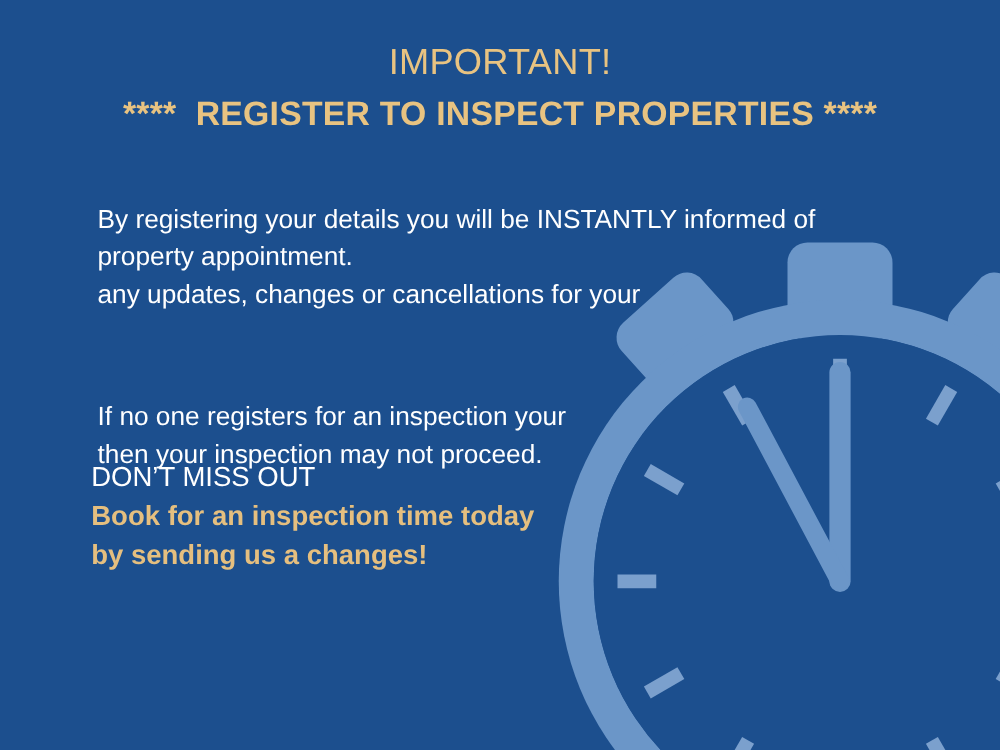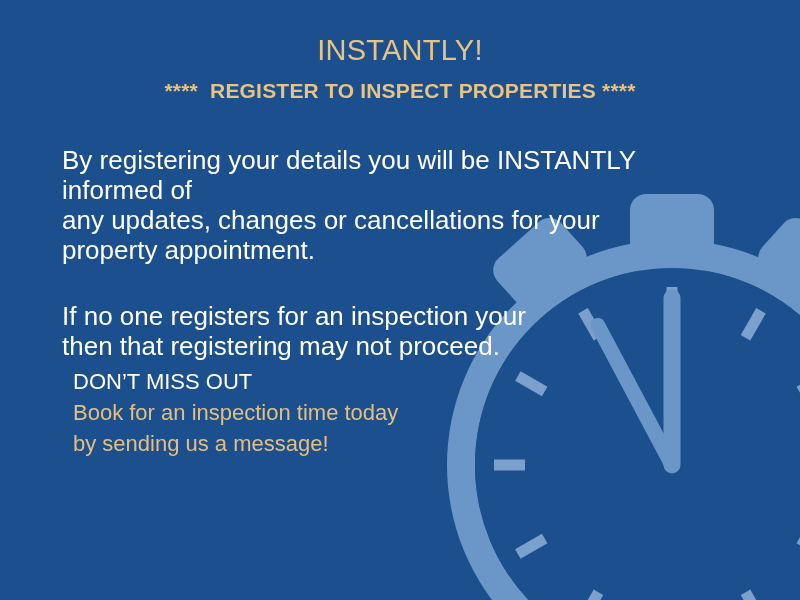--- a/index.html
+++ b/index.html
@@ -51,39 +51,39 @@
     display: block;
     color: #e8c381;
     font-size: 29px;
     font-weight: 400;
     line-height: 40px;
     letter-spacing: 0.2px;
   }
   .title-sub {
     display: block;
     color: #e8c381;
-    font-size: 21px;
+    font-size: 27px;
     font-weight: 700;
     line-height: 42px;
     letter-spacing: 0.2px;
     white-space: pre;
   }
 
   .body-block {
     position: absolute;
     left: 62px;
     top: 145px;
     width: 660px;
   }
   .para {
     color: #ffffff;
-    font-size: 26px;
+    font-size: 21px;
     font-weight: 400;
     line-height: 30px;
-    margin: 0;
+    margin: 16px;
   }
   .para-line { display: block; }
 
   .para-gap { height: 36px; }
 
   .cta-block {
     position: absolute;
     left: 73px;
     top: 366px;
     width: 520px;
@@ -92,21 +92,21 @@
     display: block;
     font-size: 22px;
     line-height: 31px;
   }
   .cta-white {
     color: #ffffff;
     font-weight: 400;
   }
   .cta-gold {
     color: #e5bf7f;
-    font-weight: 400;
+    font-weight: 700;
   }
 </style>
 </head>
 <body>
 
 <div id="slide">
 
   <svg id="clock-graphic" viewBox="0 0 800 600" aria-hidden="true">
     <defs>
       <clipPath id="slide-clip">
@@ -155,41 +155,41 @@
 
       <line x1="672" y1="465" x2="672" y2="298" stroke="#6b96c8" stroke-width="17" stroke-linecap="round"></line>
 
       <line x1="672" y1="465" x2="672" y2="307" stroke="#6b96c8" stroke-width="15" stroke-linecap="round" transform="rotate(-28 672 465)"></line>
     </g>
   </svg>
 
   <div id="content">
 
     <div class="heading-block">
-      <span class="title-main">INSTANTLY!</span>
+      <span class="title-main">IMPORTANT!</span>
       <span class="title-sub">****  REGISTER TO INSPECT PROPERTIES ****</span>
     </div>
 
     <div class="body-block">
 
       <p class="para">
         <span class="para-line">By registering your details  you will be INSTANTLY informed of</span>
+        <span class="para-line">property appointment.</span>
         <span class="para-line">any updates, changes or cancellations for your</span>
-        <span class="para-line">property appointment.</span>
       </p>
 
       <div class="para-gap"></div>
 
       <p class="para">
         <span class="para-line">If no one registers for an inspection your</span>
-        <span class="para-line">then that registering may not proceed.</span>
+        <span class="para-line">then your inspection may not proceed.</span>
       </p>
 
     </div>
 
     <div class="cta-block">
       <span class="cta-line cta-white">DON’T MISS OUT</span>
       <span class="cta-line cta-gold">Book for an inspection time today</span>
-      <span class="cta-line cta-gold">by sending us a message!</span>
+      <span class="cta-line cta-gold">by sending us a changes!</span>
     </div>
 
   </div>
 </div>
 
 </body></html>

